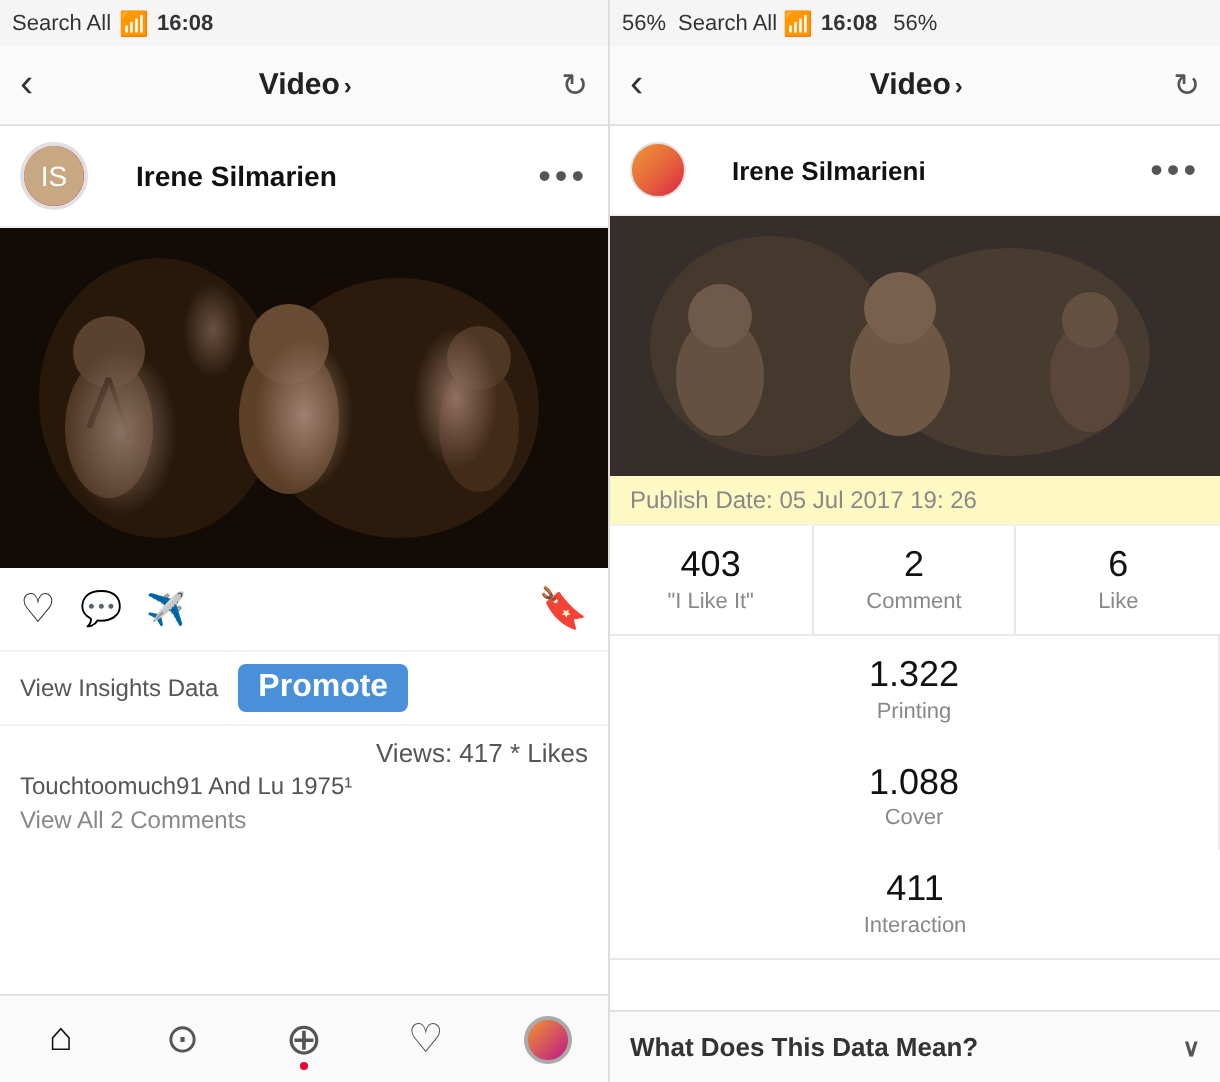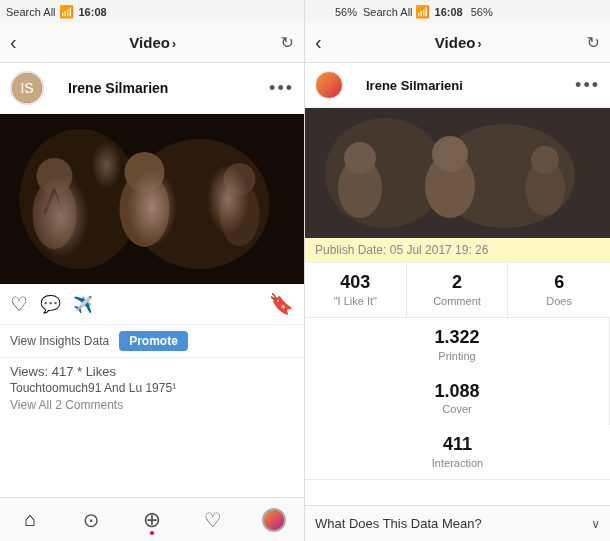--- a/index.html
+++ b/index.html
@@ -11,21 +11,20 @@
       overflow: hidden;
       display: flex;
       flex-direction: column;
     }
 
     
     .status-bar-row {
       display: flex;
       height: 23px;
       background: #f5f5f5;
-      gap: 24px;
     }
     .status-bar-left {
       width: 305px;
       background: #f5f5f5;
       display: flex;
       align-items: center;
       padding: 0 6px;
       font-size: 11px;
       color: #333;
       border-right: 1px solid #ddd;
@@ -201,36 +200,37 @@
     .insights-text {
       font-size: 12px;
       color: #555;
     }
     .promote-btn {
       background: #4a90d9;
       color: #fff;
       border: none;
       border-radius: 4px;
       padding: 3px 10px;
-      font-size: 12px;
+      font-size: 16px;
       font-weight: 600;
       margin-left: 10px;
       cursor: pointer;
     }
 
     
     .post-meta {
       padding: 6px 10px 4px;
       background: #fff;
     }
     .views-likes {
       font-size: 13px;
       font-weight: 600;
       color: #111;
       margin-bottom: 2px;
+      text-align: right;
     }
     .views-likes span {
       font-weight: 400;
       color: #555;
     }
     .post-caption {
       font-size: 12px;
       color: #222;
       line-height: 1.4;
       margin-bottom: 4px;
@@ -329,21 +329,21 @@
       align-items: center;
       justify-content: center;
       padding: 10px 4px;
       border-right: 1px solid #e8e8e8;
     }
     .stat-cell:last-child {
       border-right: none;
     }
     .stat-value {
       font-size: 18px;
-      font-weight: 700;
+      font-weight: 400;
       color: #111;
       line-height: 1.1;
     }
     .stat-label {
       font-size: 11px;
       color: #888;
       margin-top: 2px;
       text-align: center;
     }
 
@@ -356,20 +356,21 @@
 
     
     .question-bar {
       display: flex;
       align-items: flex-end;
       justify-content: space-between;
       padding: 10px 10px;
       background: #fafafa;
       border-top: 1px solid #e0e0e0;
       margin-top: auto;
+      font-weight: bold;
     }
     .question-text {
       font-size: 13px;
       color: #333;
     }
     .question-chevron {
       font-size: 12px;
       color: #555;
       margin-left: 4px;
     }
@@ -511,21 +512,21 @@
       <div class="stat-cell">
         <span class="stat-value">403</span>
         <span class="stat-label">"I Like It"</span>
       </div>
       <div class="stat-cell">
         <span class="stat-value">2</span>
         <span class="stat-label">Comment</span>
       </div>
       <div class="stat-cell">
         <span class="stat-value">6</span>
-        <span class="stat-label">Does</span>
+        <span class="stat-label">Like</span>
       </div>
     </div>
 
     <div class="stats-grid-2 stats-grid">
       <div class="stat-cell">
         <span class="stat-value">1.322</span>
         <span class="stat-label">Printing</span>
       </div>
       <div class="stat-cell">
         <span class="stat-value">1.088</span>

